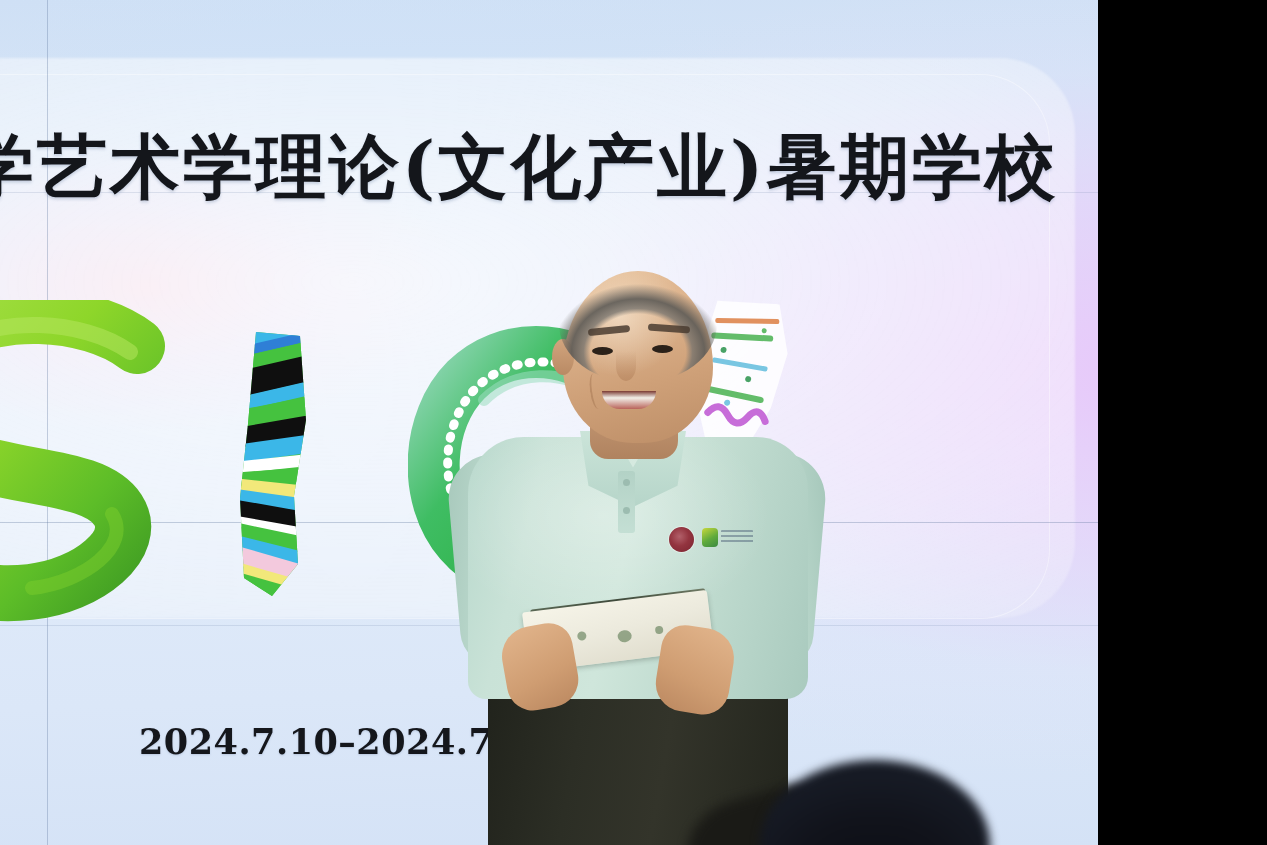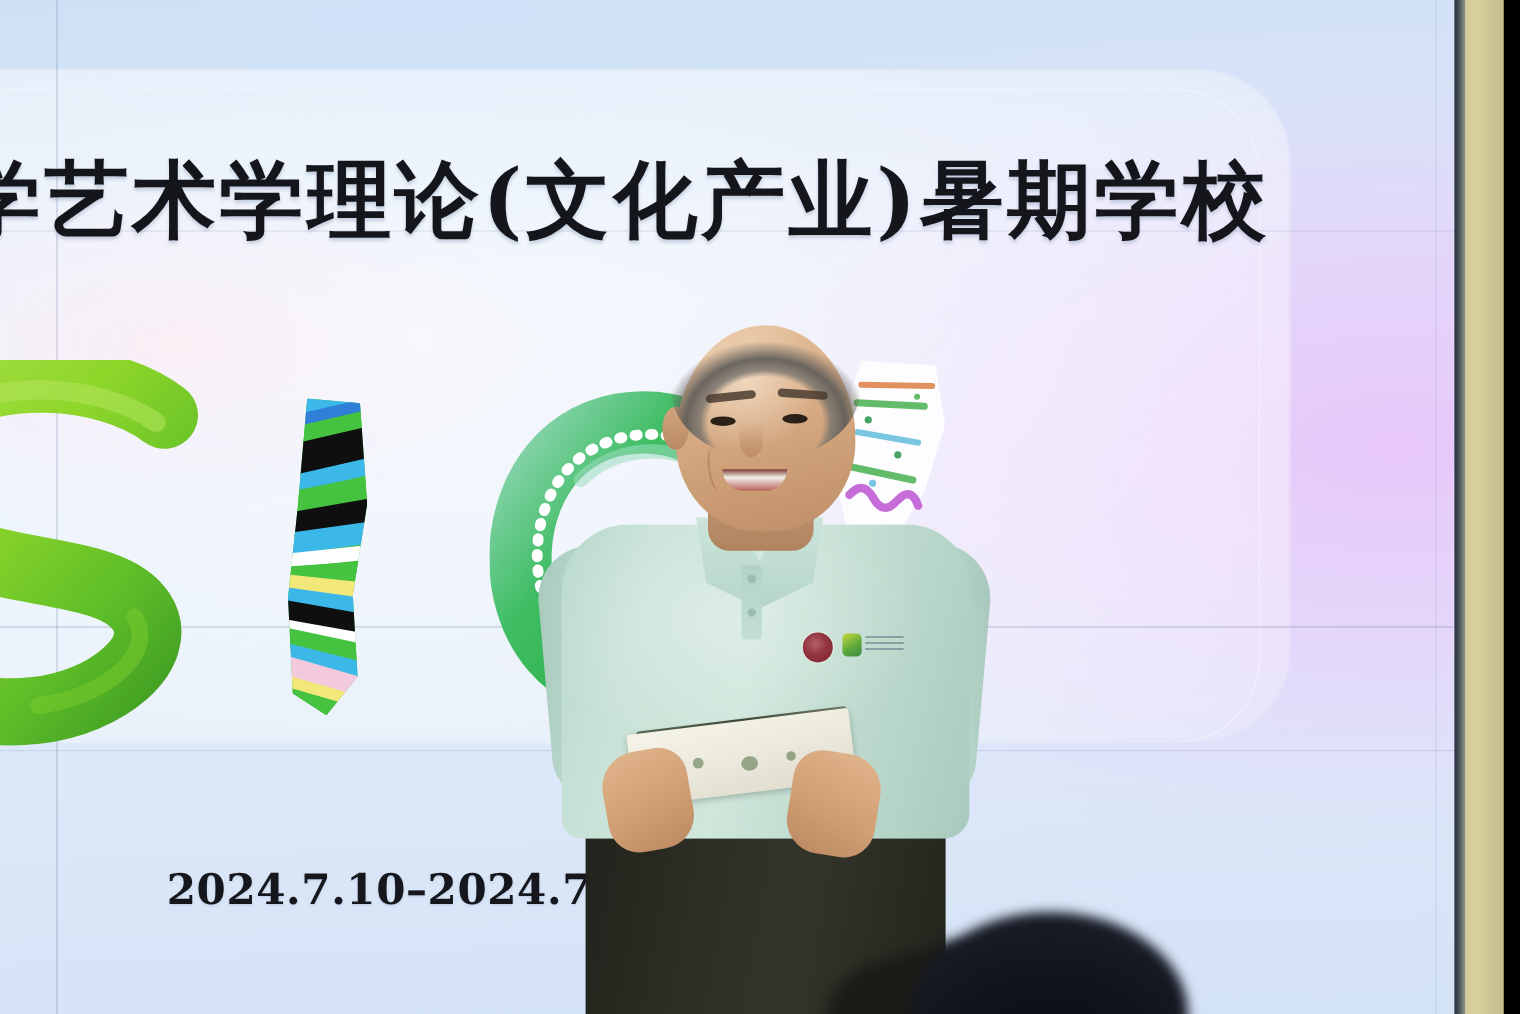--- a/index.html
+++ b/index.html
@@ -1,19 +1,19 @@
 <!DOCTYPE html>
 <html><head>
 <meta charset="utf-8">
 <title>Summer School Stage Photo</title>
 <style>
   html,body{margin:0;padding:0;background:#000;}
   *{box-sizing:border-box;}
   #scene{
-    position:relative;width:1253px;height:845px;overflow:hidden;
+    position:relative;width:1098px;height:845px;overflow:hidden;
     font-family:"Liberation Sans",sans-serif;
     background:#c9c08a;
   }
 
   
   .wall{
     position:absolute;top:0;right:0;width:60px;height:845px;
     background:linear-gradient(90deg,#b9b181 0%,#cdc693 28%,#d7d09d 62%,#c4bc8b 100%);
   }
   .wall-shade{

